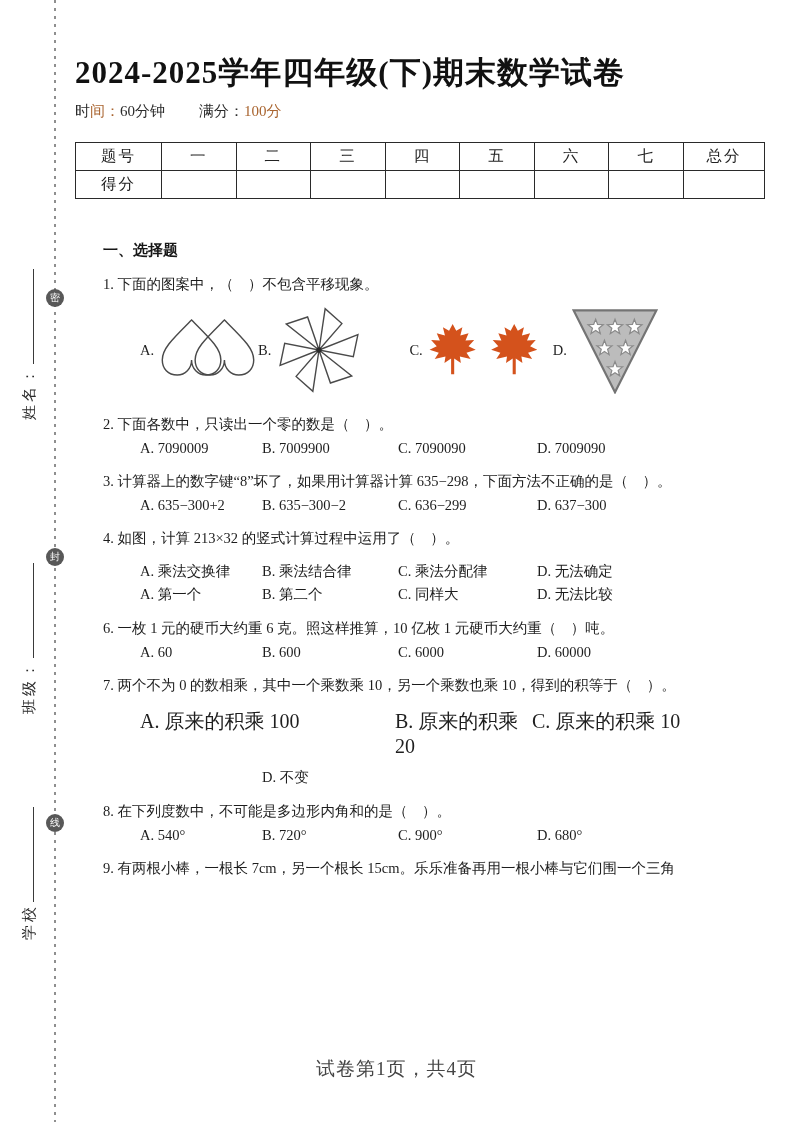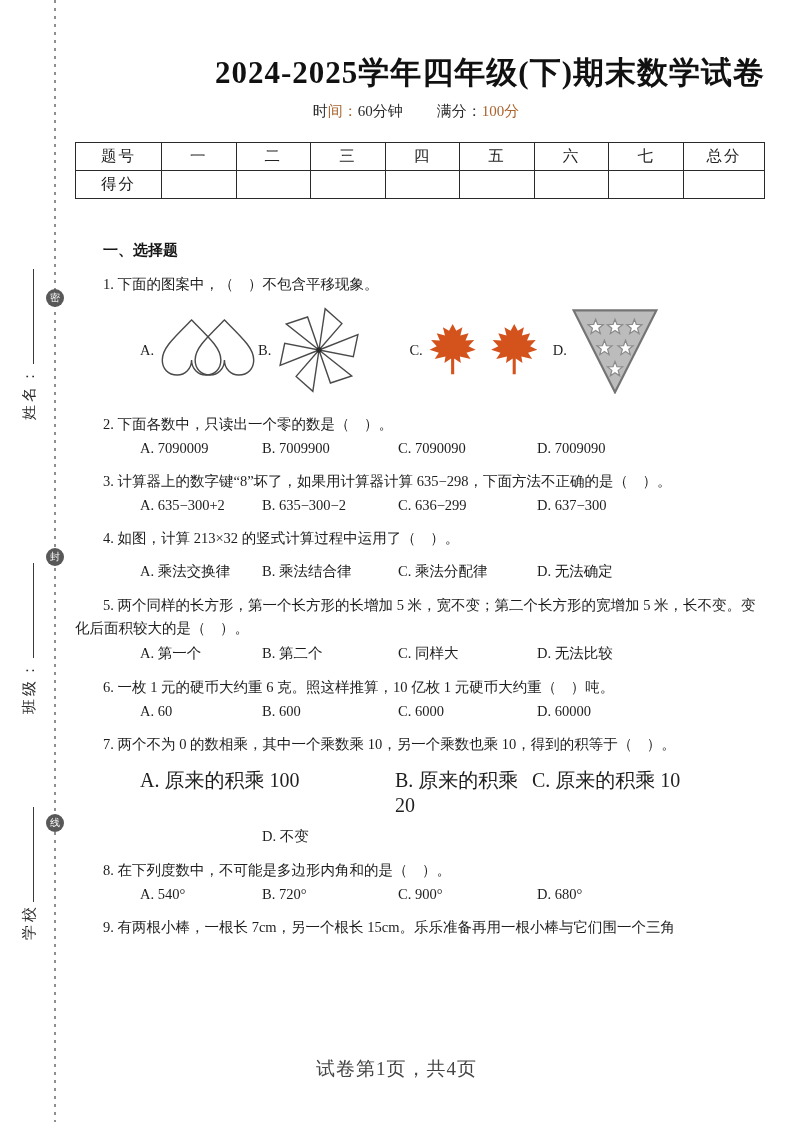--- a/index.html
+++ b/index.html
@@ -23,24 +23,24 @@
     white-space:nowrap;font-size:15px;letter-spacing:3px;color:#2a2a2a;
   }
   .f-name{top:420px}.f-class{top:714px}.f-school{top:940px}
   .blank-line{
     display:inline-block;width:95px;height:4px;border-bottom:1.6px solid #3a3a3a;
     vertical-align:baseline;margin-left:2px;
   }
   
   .content{position:absolute;left:75px;top:0;width:690px;}
   .title{
-    margin-top:52px;text-align:right;font-size:31px;font-weight:bold;
+    margin-top:52px;text-align:left;font-size:31px;font-weight:bold;
     letter-spacing:1px;color:#111;
   }
-  .meta{margin-top:8px;text-align:center;font-size:15px;padding-right:8px;color:#2b2b2b;}
+  .meta{margin-top:8px;text-align:left;font-size:15px;padding-right:8px;color:#2b2b2b;}
   .meta .gap{display:inline-block;width:34px;}
   .tint{color:#a9642f;}
   
   table.score{
     margin-top:21px;width:690px;border-collapse:collapse;table-layout:fixed;
   }
   table.score th,table.score td{
     border:1.7px solid #2a2a2a;height:27px;text-align:center;
     font-size:15.5px;font-weight:normal;letter-spacing:2px;padding:0;color:#222;
   }
@@ -190,21 +190,20 @@
     </div>
 
     <div class="stem">4. 如图，计算 213×32 的竖式计算过程中运用了（　）。</div>
     <div class="opts" style="margin-top:12px">
       <span>A. 乘法交换律</span>
       <span>B. 乘法结合律</span>
       <span>C. 乘法分配律</span>
       <span>D. 无法确定</span>
     </div>
 
-    <div class="stem">5. 两个同样的长方形，第一个长方形的长增加 5 米，宽不变；第二个长方形的宽增加 5 米，长不变。变化后面积较大的是（　）。</div>
     <div class="opts">
       <span>A. 第一个</span>
       <span>B. 第二个</span>
       <span>C. 同样大</span>
       <span>D. 无法比较</span>
     </div>
 
     <div class="stem">6. 一枚 1 元的硬币大约重 6 克。照这样推算，10 亿枚 1 元硬币大约重（　）吨。</div>
     <div class="opts">
       <span>A. 60</span>

